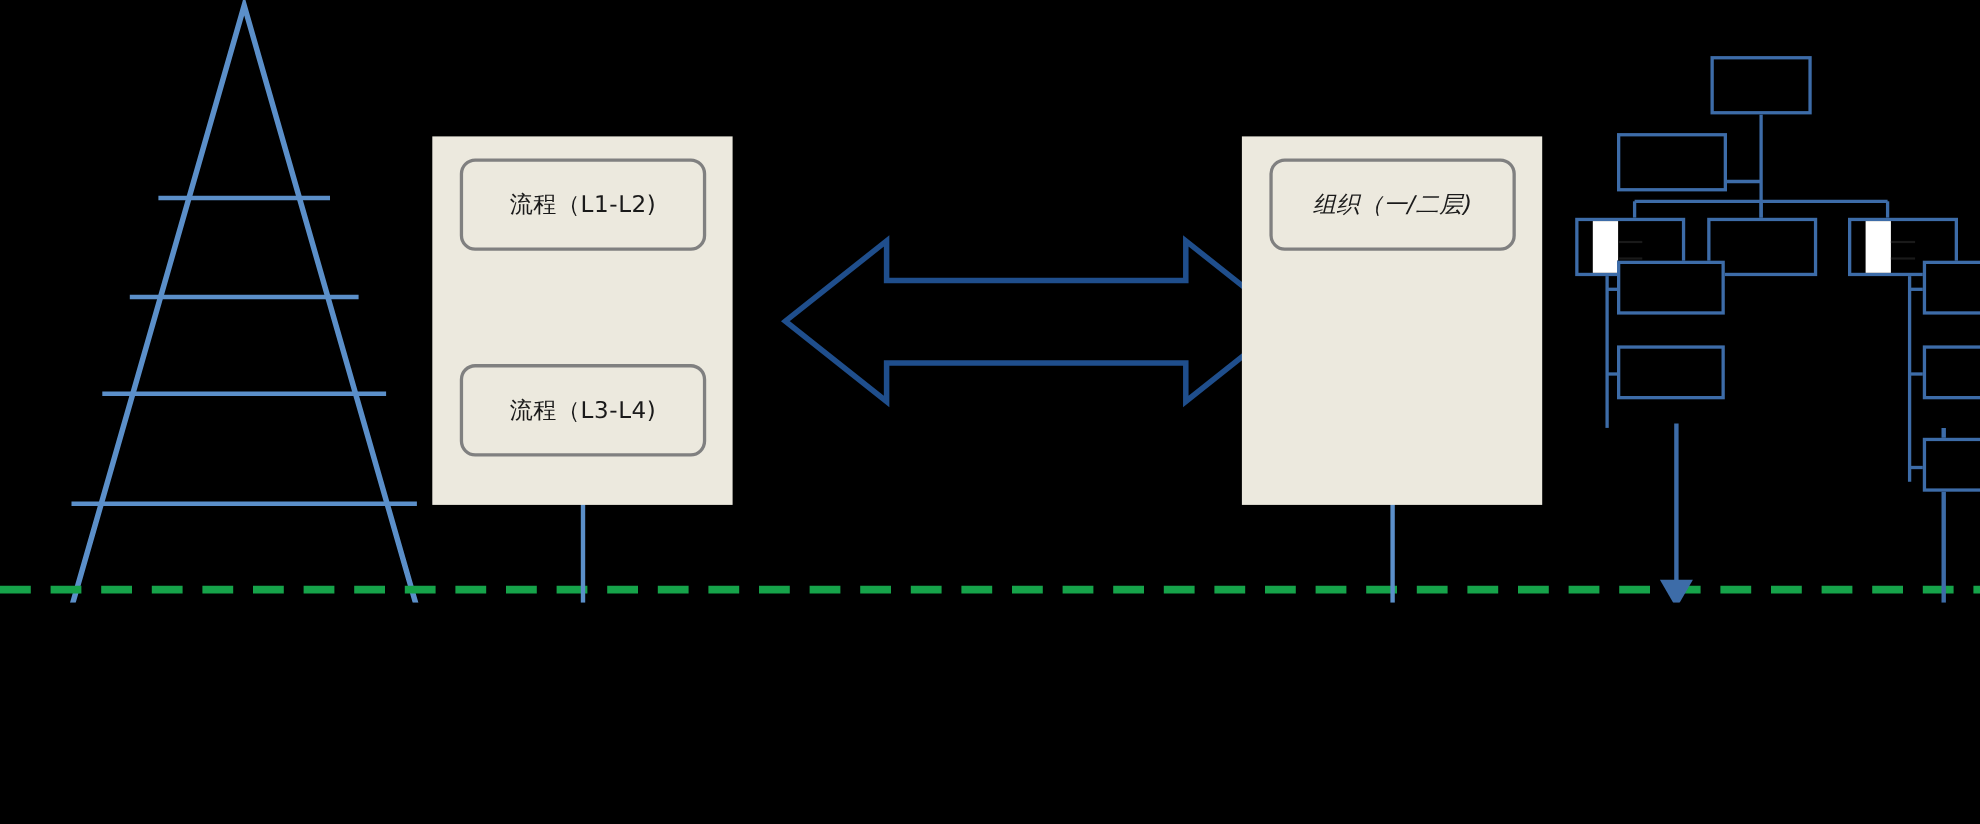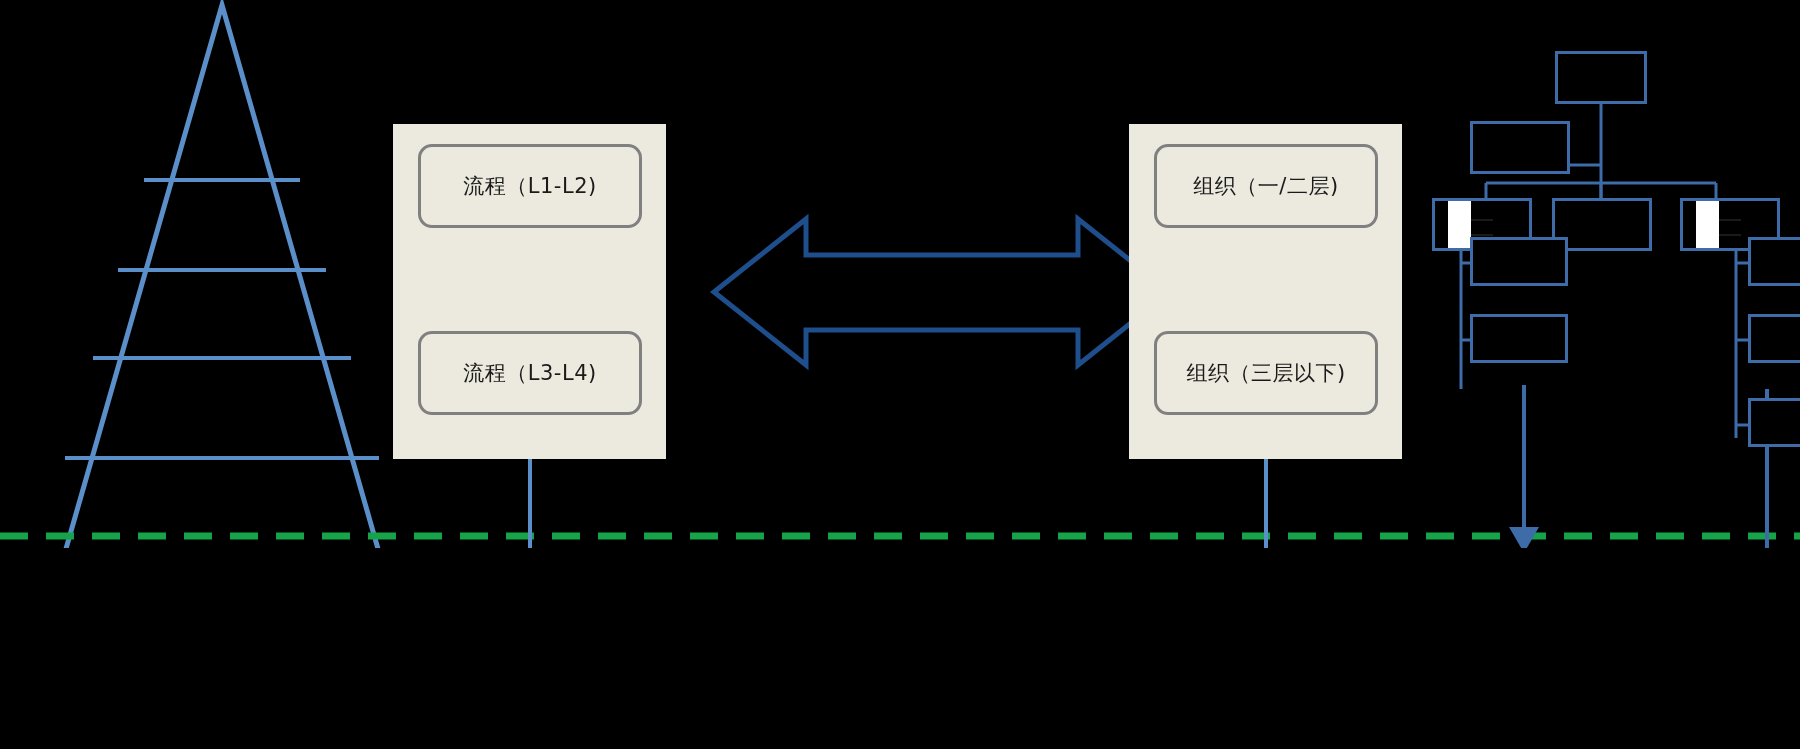--- a/index.html
+++ b/index.html
@@ -43,21 +43,21 @@
     align-items: center;
     justify-content: center;
     box-sizing: border-box;
     color: #1a1a1a;
     font-size: 21px;
     letter-spacing: 0.5px;
     white-space: nowrap;
   }
   #box-process-top    { left: 418px; top: 144px; width: 224px; height: 84px; }
   #box-process-bottom { left: 418px; top: 331px; width: 224px; height: 84px; text-align: right; }
-  #box-org-top        { left: 1154px; top: 144px; width: 224px; height: 84px; }
+  #box-org-top        { left: 1154px; top: 144px; width: 224px; height: 84px; font-style: italic; }
   #box-org-bottom     { left: 1154px; top: 331px; width: 224px; height: 84px; }
 
   
   .rbox-masked {
     position: absolute;
     border: 3px solid #808080;
     border-radius: 14px;
     background: #ffffff;
     box-sizing: border-box;
     overflow: hidden;
@@ -195,23 +195,20 @@
   <div class="rbox" id="box-process-top">
     <span>流程（L1-L2)</span>
   </div>
   <div class="rbox" id="box-process-bottom">
     <span>流程（L3-L4)</span>
   </div>
 
   <div class="rbox" id="box-org-top">
     <span>组织（一/二层)</span>
   </div>
-  <div class="rbox" id="box-org-bottom">
-    <span>组织（三层以下)</span>
-  </div>
 
   <div class="rbox-masked" id="mbox-l-top">
     <div class="redact" style="left:30%; width:40%;"></div>
   </div>
   <div class="rbox-masked" id="mbox-l-bottom">
     <div class="redact" style="left:30%; width:40%;"></div>
   </div>
 
   <div class="rbox-masked" id="mbox-r-top">
     <div class="redact" style="left:28%; width:44%;"></div>

